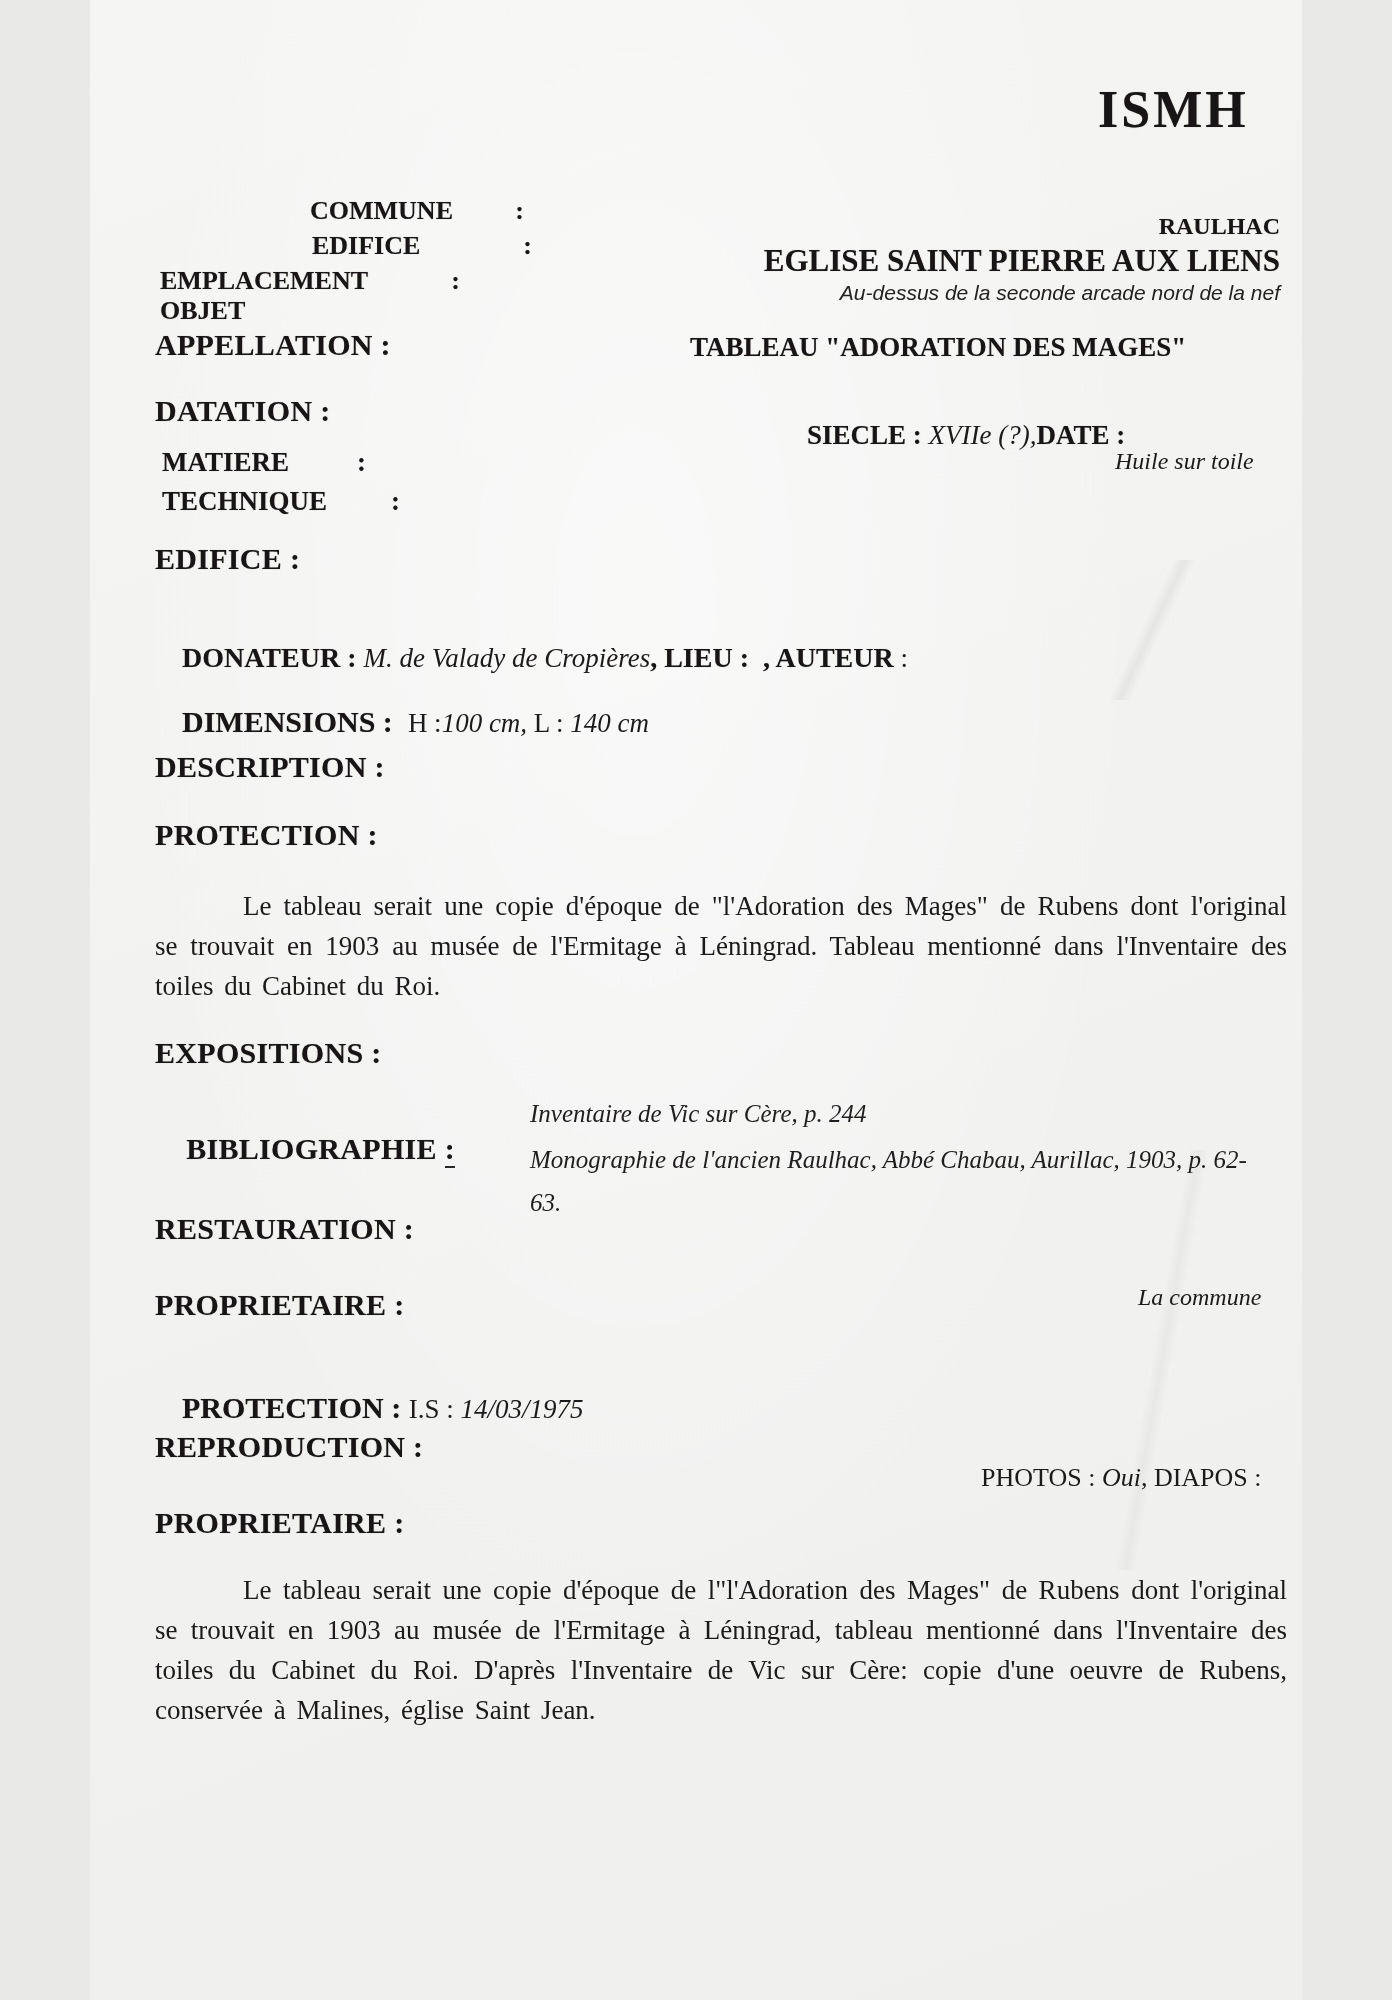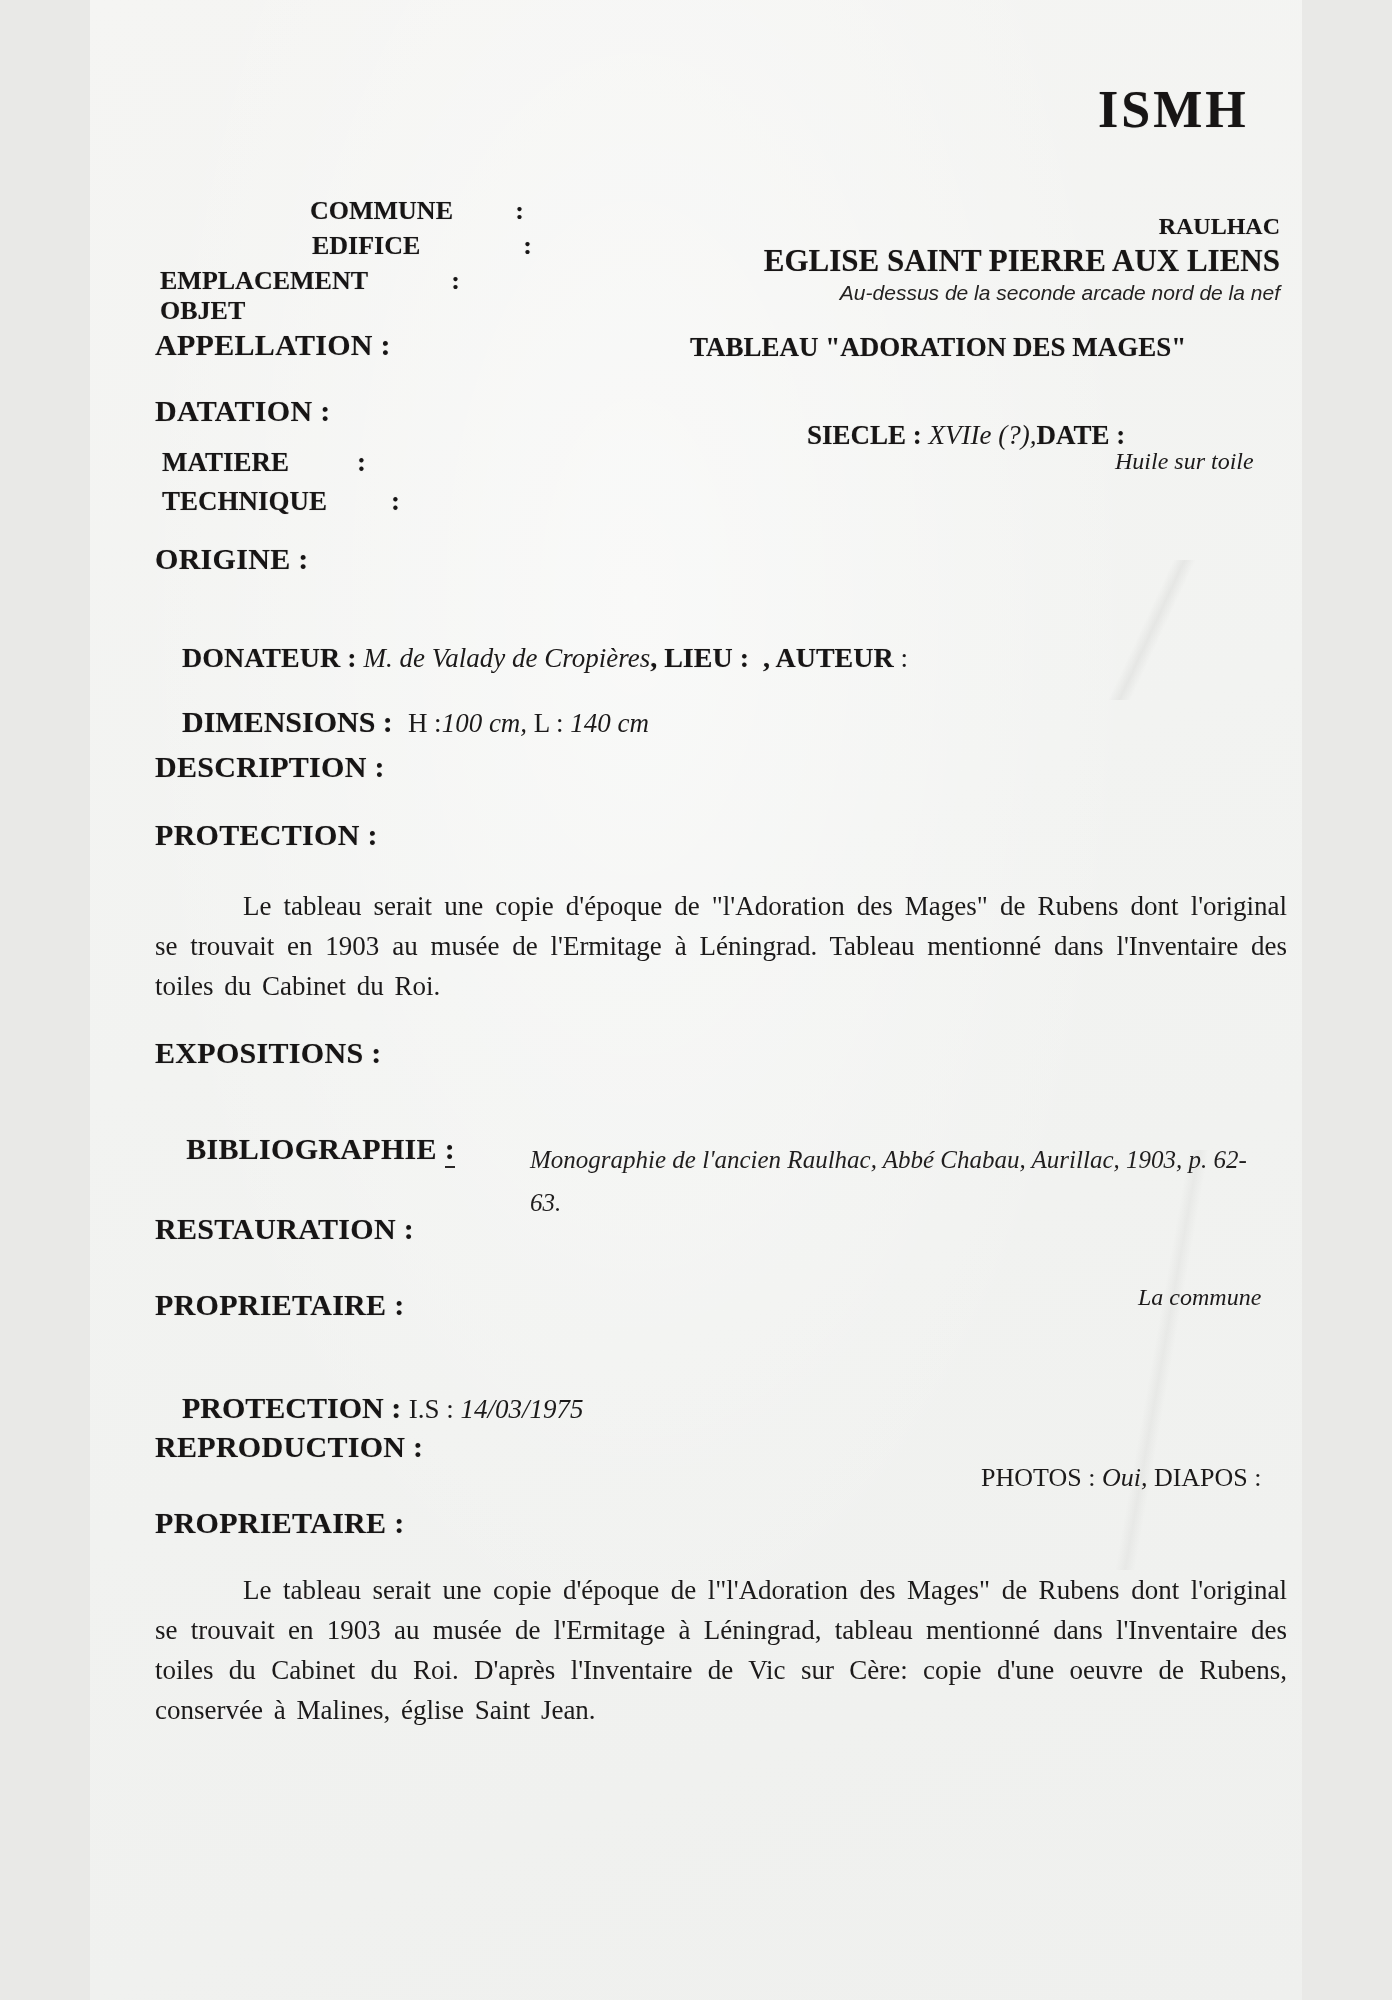--- a/index.html
+++ b/index.html
@@ -137,40 +137,41 @@
   </div>
 
   <div class="abs flexlabel ink" style="left:72px; top:447px; width:204px;">
     <span>MATIERE</span><span>:</span>
   </div>
   <div class="abs line i" style="left:1025px; top:448px; font-size:24px;">Huile sur toile</div>
   <div class="abs flexlabel ink" style="left:72px; top:486px; width:238px;">
     <span>TECHNIQUE</span><span>:</span>
   </div>
 
-  <div class="abs label ink" style="left:65px; top:542px;">ORIGINE :</div>
+  <div class="abs label ink" style="left:65px; top:542px;">EDIFICE :</div>
 
   <div class="abs line" style="left:65px; top:611px;">
     <span class="b ink" style="font-size:28px;">DONATEUR : </span><span class="i">M. de Valady de Cropières</span><span class="b ink" style="font-size:28px;">, LIEU :  , AUTEUR</span><span> :</span>
   </div>
 
   <div class="abs line" style="left:65px; top:674px;">
     <span class="b ink" style="font-size:30px;">DIMENSIONS :  </span><span>H :</span><span class="i">100 cm, </span><span>L : </span><span class="i">140 cm</span>
   </div>
 
   <div class="abs label ink" style="left:65px; top:750px;">DESCRIPTION :</div>
 
   <div class="abs label ink" style="left:65px; top:818px;">PROTECTION :</div>
   <div class="abs para" style="left:65px; top:886px;">Le tableau serait une copie d'époque de "l'Adoration des Mages" de Rubens dont l'original se trouvait en 1903 au musée de l'Ermitage à Léningrad. Tableau mentionné dans l'Inventaire des toiles du Cabinet du Roi.</div>
 
   <div class="abs label ink" style="left:65px; top:1036px;">EXPOSITIONS :</div>
 
   <div class="abs label ink" style="left:65px; top:1098px;">
     <span>BIBLIOGRAPHIE </span><span class="colon-underlined">:</span>
   </div>
+  <div class="abs bib-entry" style="left:440px; top:1092px;">Inventaire de Vic sur Cère, p. 244</div>
   <div class="abs bib-entry" style="left:440px; top:1138px; width:730px; line-height:43px;">Monographie de l'ancien Raulhac, Abbé Chabau, Aurillac, 1903, p. 62-63.</div>
 
   <div class="abs label ink" style="left:65px; top:1212px;">RESTAURATION :</div>
 
   <div class="abs label ink" style="left:65px; top:1288px;">PROPRIETAIRE :</div>
   <div class="abs line i" style="left:1048px; top:1284px; font-size:24px;">La commune</div>
 
   <div class="abs line" style="left:65px; top:1360px;">
     <span class="b ink" style="font-size:30px;">PROTECTION : </span><span>I.S : </span><span class="i">14/03/1975</span>
   </div>

